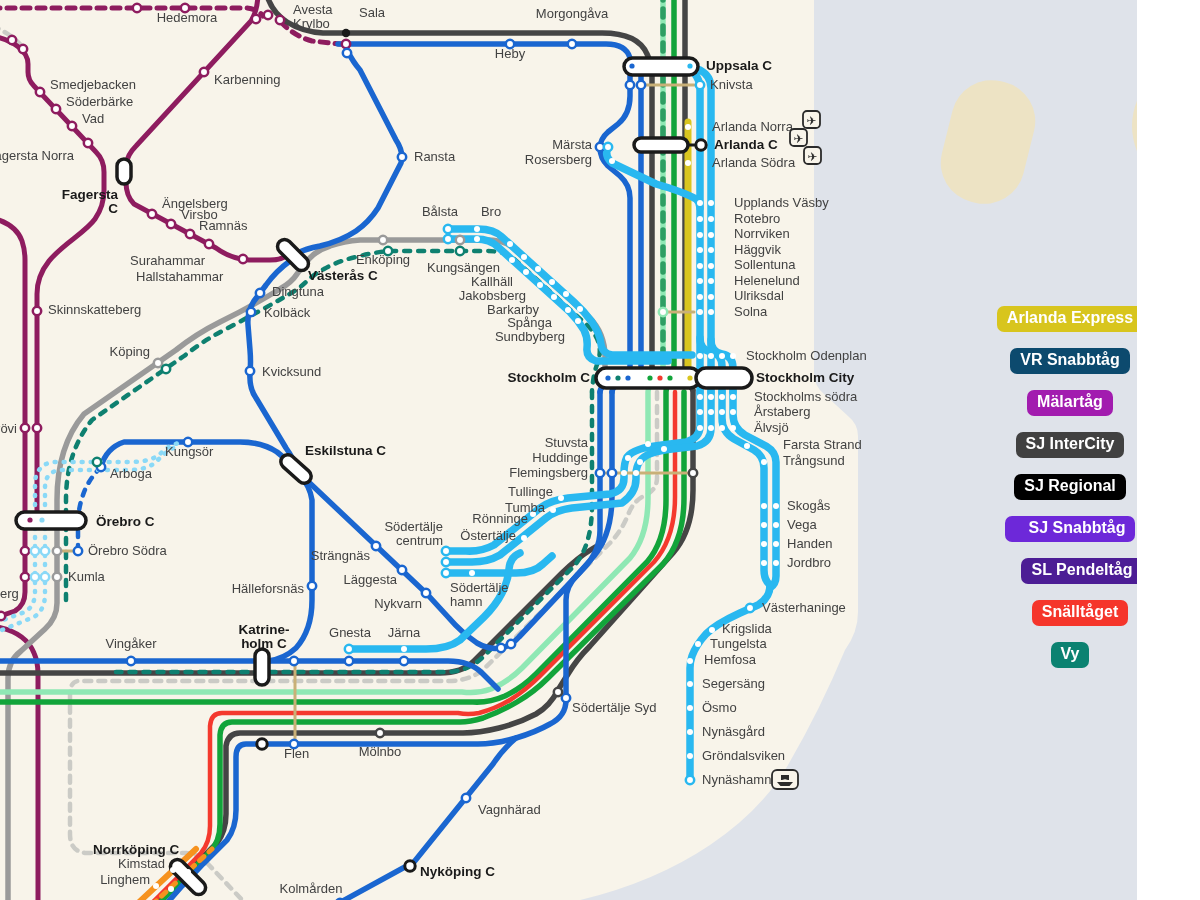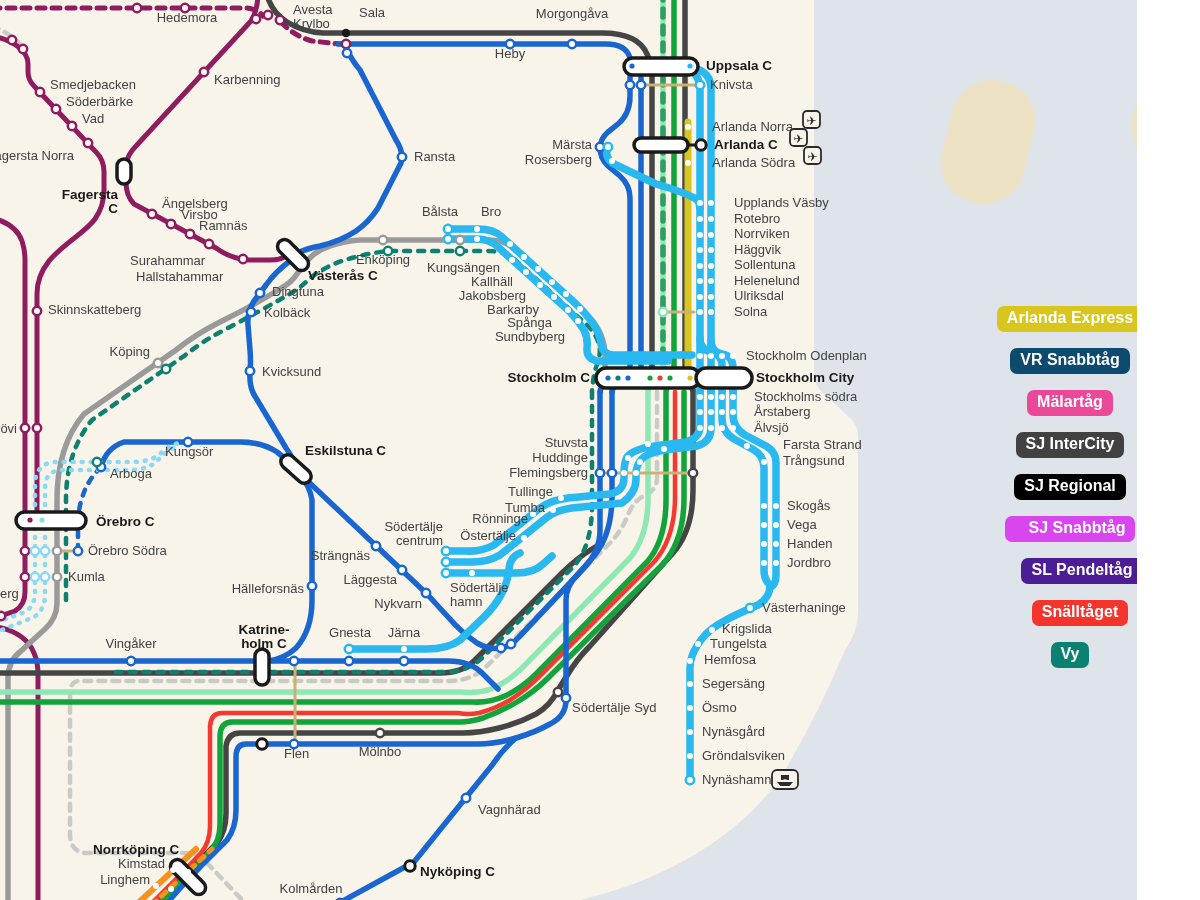--- a/index.html
+++ b/index.html
@@ -392,21 +392,21 @@
           <rect x="0" y="0" width="26" height="19" rx="5" fill="#F8F4EA" stroke="#2B2B2B" stroke-width="1.8"></rect>
           <path d="M5,12 h16 l-3.5,4 h-9 z" fill="#2B2B2B"></path>
           <rect x="9" y="5" width="8" height="5" fill="#2B2B2B"></rect>
           <path d="M4,10.5 q3,1.6 6,0 q3,-1.6 6,0 q3,1.6 6,0" fill="none" stroke="#F8F4EA" stroke-width="1"></path>
         </g>
       </g>
   </svg>
   <div id="legend">
       <span class="badge" style="background: rgb(216, 197, 29); color: rgb(255, 255, 255);">Arlanda Express</span>
       <span class="badge" style="background: #0c4a6e; color: rgb(255, 255, 255);">VR Snabbtåg</span>
-      <span class="badge" style="background: #ec4899; color: rgb(255, 255, 255);">Mälartåg</span>
+      <span class="badge" style="background: #a21caf; color: rgb(255, 255, 255);">Mälartåg</span>
       <span class="badge" style="background: rgb(65, 65, 65); color: rgb(255, 255, 255);">SJ InterCity</span>
       <span class="badge" style="background: #000000; color: rgb(255, 255, 255);">SJ Regional</span>
-      <span class="badge" style="background: #d946ef; color: rgb(255, 255, 255); padding-left: 24px;">SJ Snabbtåg</span>
+      <span class="badge" style="background: #6d28d9; color: rgb(255, 255, 255); padding-left: 24px;">SJ Snabbtåg</span>
       <span class="badge" style="background: #4c1d95; color: rgb(255, 255, 255); margin-left: 24px;">SL Pendeltåg</span>
       <span class="badge" style="background: rgb(245, 53, 43); color: #ffffff; margin-left: 20px;">Snälltåget</span>
       <span class="badge" style="background: rgb(11, 130, 113); color: rgb(255, 255, 255);">Vy</span>
     </div>
 </div>
 
 </body></html>

